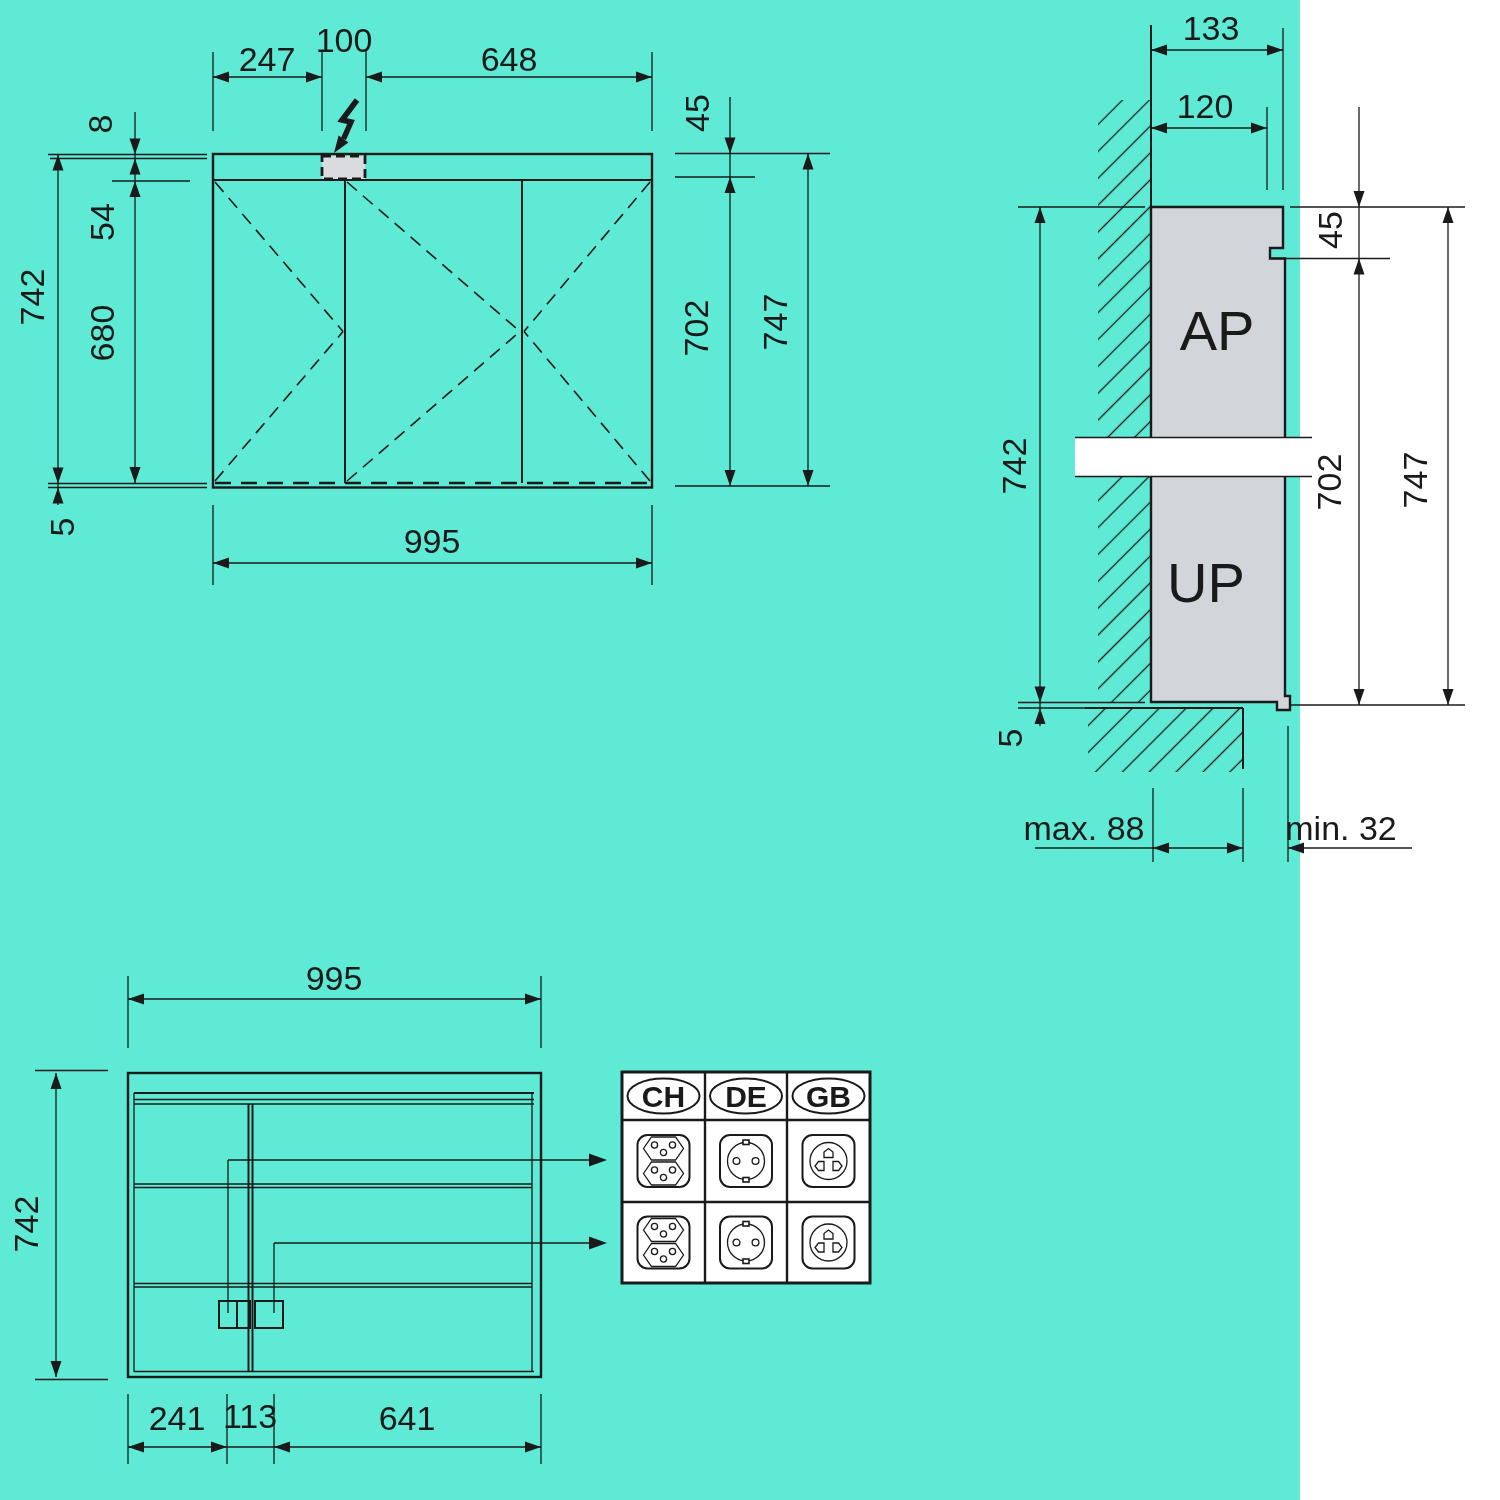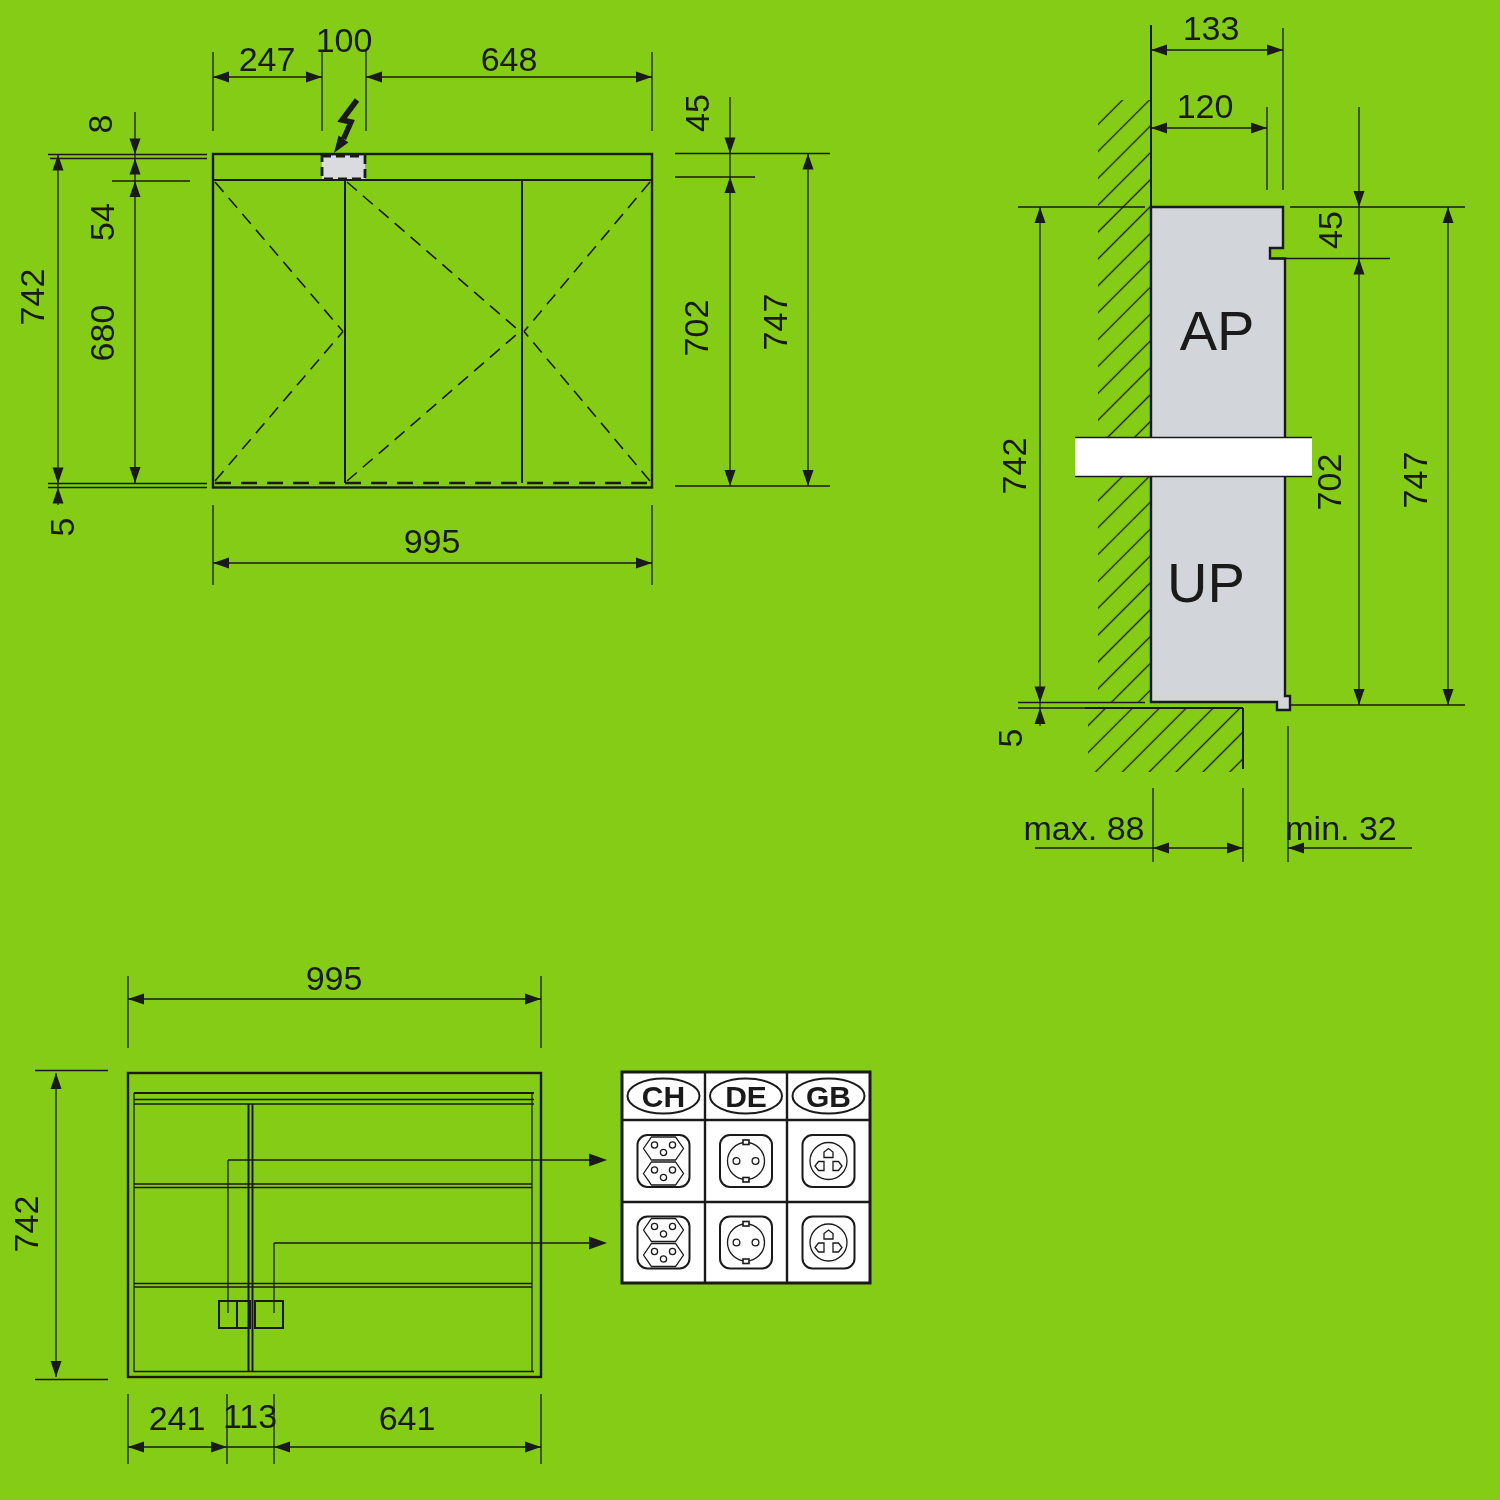--- a/index.html
+++ b/index.html
@@ -1,16 +1,16 @@
 <!DOCTYPE html>
 <html><head>
 <meta charset="utf-8">
 <style>
   html,body { margin:0; padding:0; background:#ffffff; }
-  #canvas { position:relative; width:1500px; height:1500px; background:#84cc16; }
+  #canvas { position:relative; width:1300px; height:1500px; background:#5eead4; }
   svg { display:block; }
   .ln   { stroke:#1a1a1a; stroke-width:2.4; fill:none; }
   .ln2  { stroke:#1a1a1a; stroke-width:2; fill:none; }
   .thin { stroke:#1a1a1a; stroke-width:1.3; fill:none; }
   .dash { stroke:#1a1a1a; stroke-width:1.6; fill:none; stroke-dasharray:13 8; }
   .bdash{ stroke:#1a1a1a; stroke-width:2.6; fill:none; stroke-dasharray:16 10; }
   .arr  { fill:#1a1a1a; stroke:none; }
   text  { font-family:"Liberation Sans","DejaVu Sans",sans-serif; fill:#1a1a1a; font-size:34px; }
   .big  { font-size:56px; }
   .hdr  { font-size:30px; font-weight:bold; }

